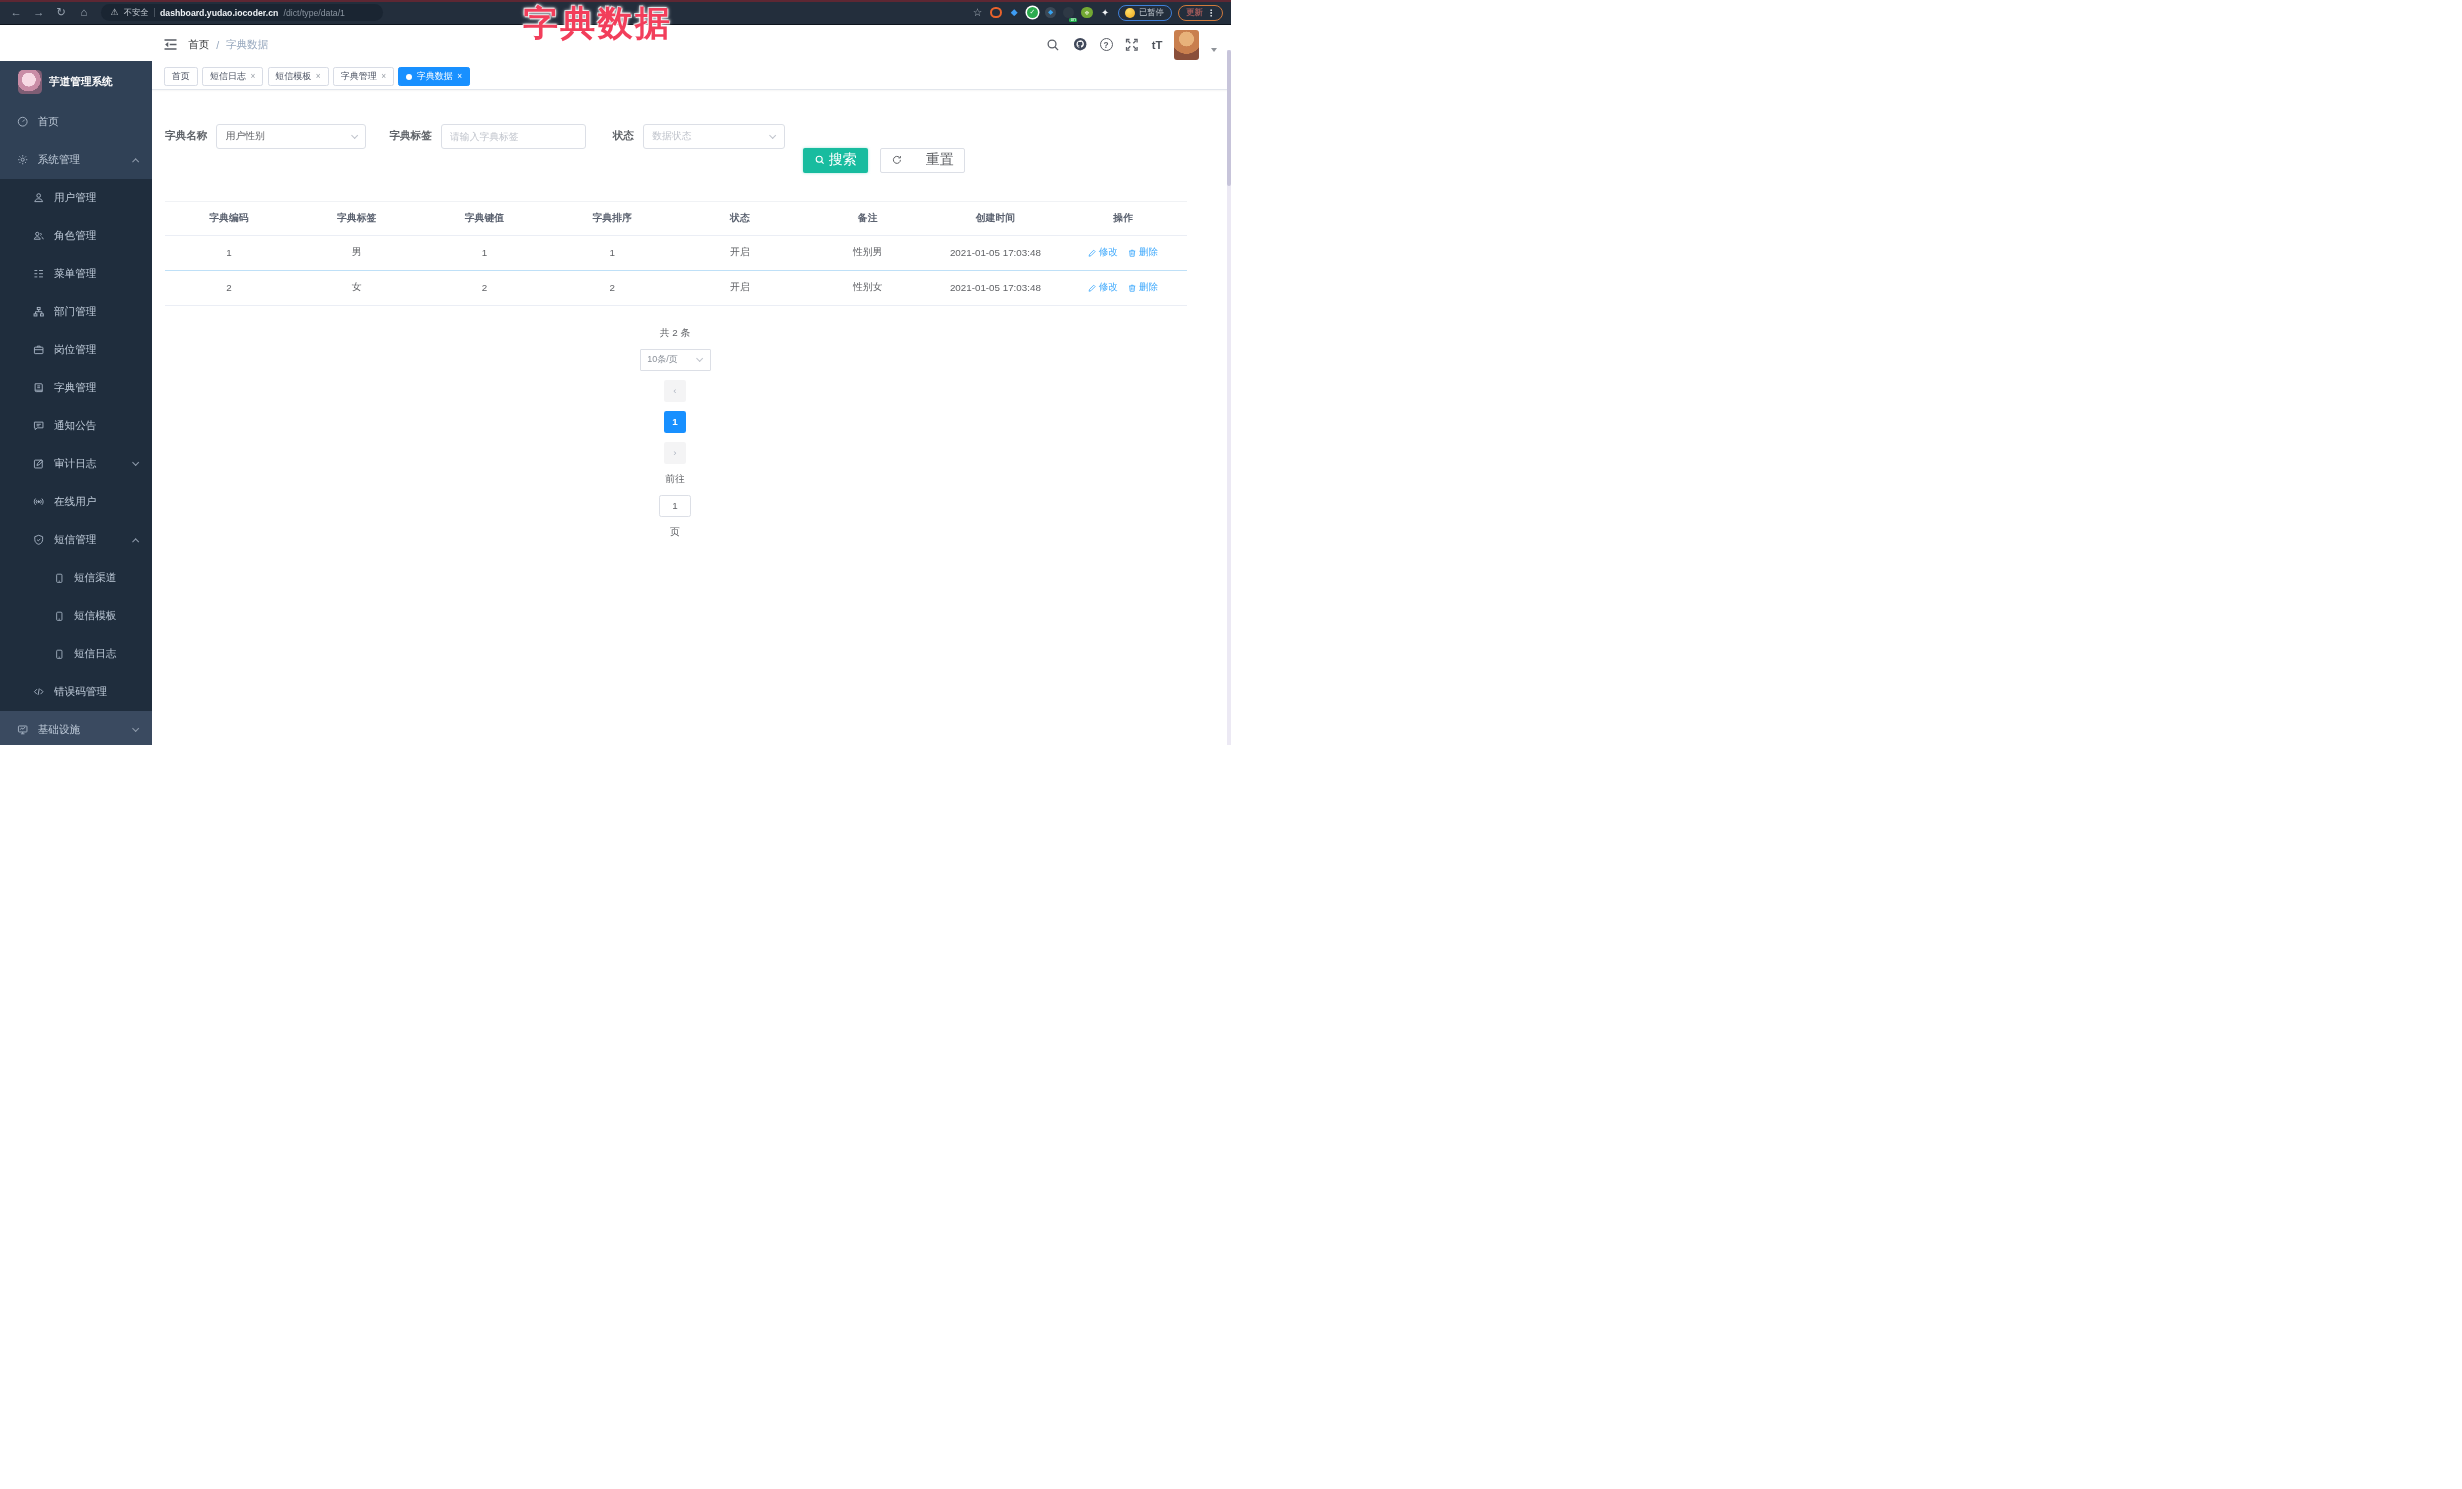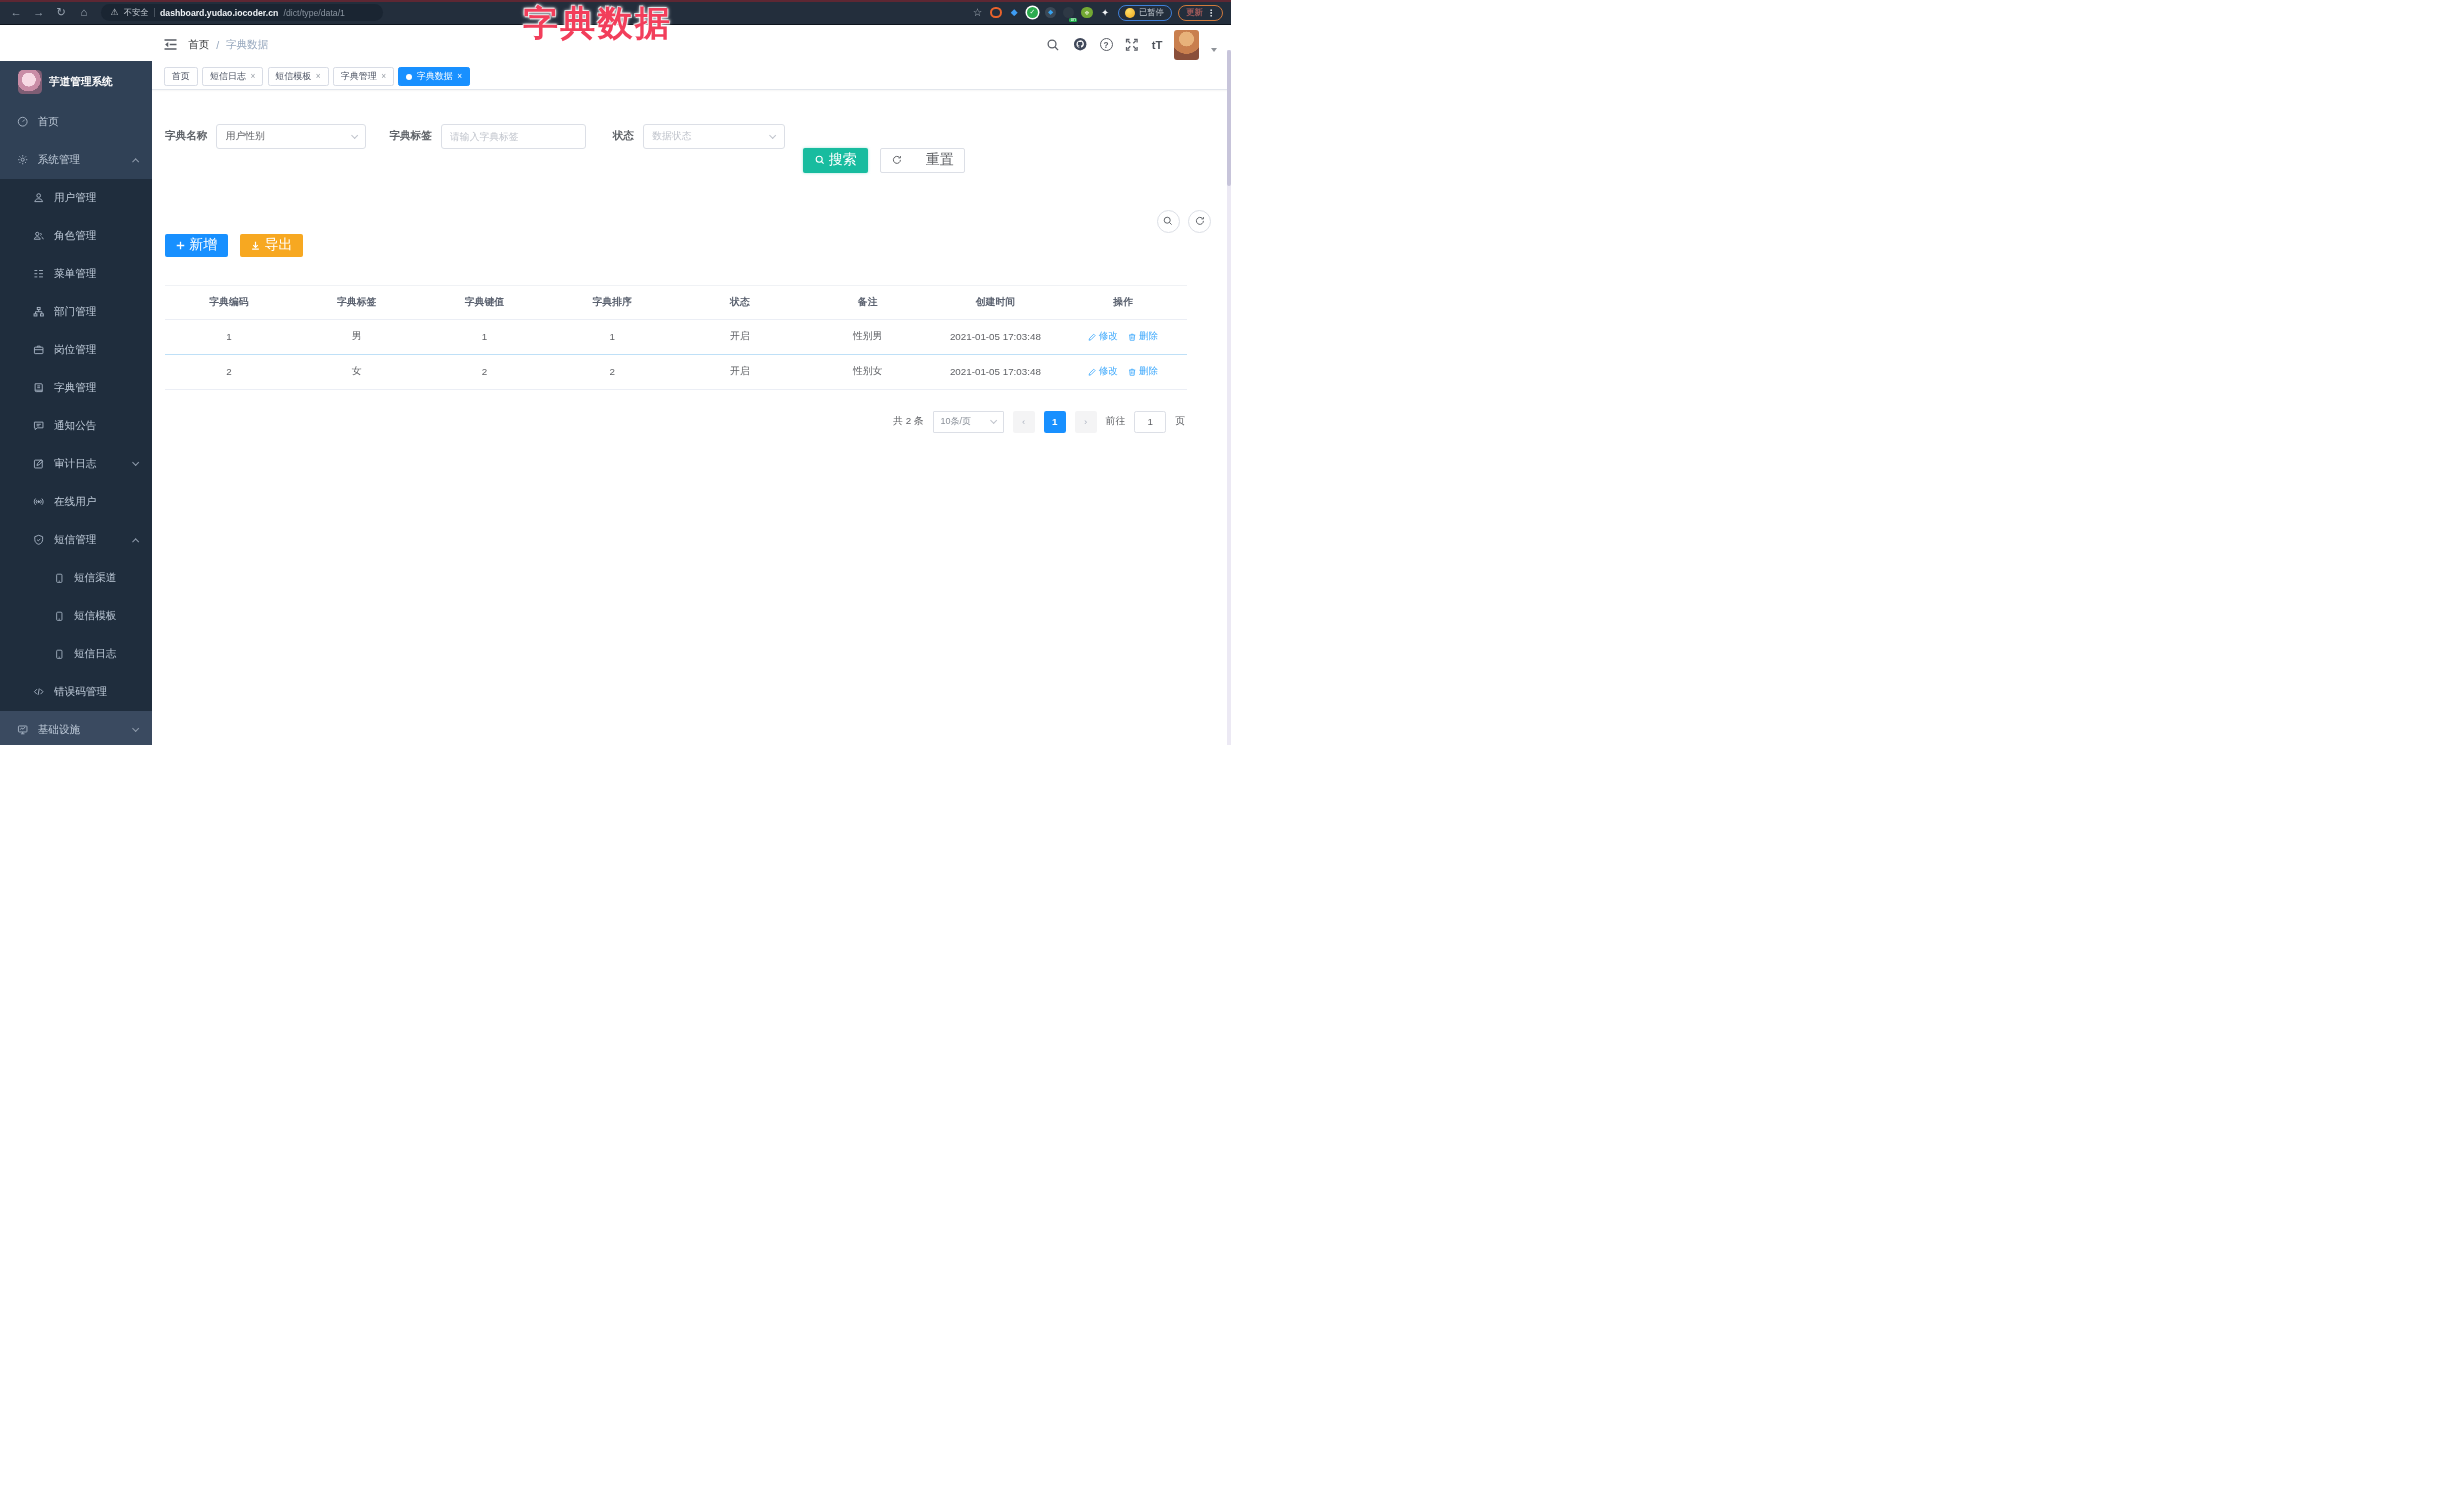--- a/index.html
+++ b/index.html
@@ -102,21 +102,21 @@
   .circle-btn { width:23px; height:23px; border-radius:50%; border:0.8px solid #dcdfe6; display:flex; align-items:center; justify-content:center; color:#5f6368; background:#fff; cursor:pointer; }
 
   .tablewrap { margin-top:28px; margin-right:21px; }
   table.grid { width:100%; border-collapse:collapse; table-layout:fixed; }
   .grid th { font-size:9.8px; color:#5b6270; font-weight:bold; height:34px; text-align:center; border-top:0.8px solid #f0f2f5; border-bottom:0.8px solid #ebeef5; background:#fff; }
   .grid td { font-size:9.8px; color:#606266; height:35px; text-align:center; }
   .grid tr.r1 td { border-bottom:0.8px solid #bfe0f7; }
   .grid tr.r2 td { border-bottom:0.8px solid #ebeef5; }
   .oplink { color:#3fa9fc; font-size:9.5px; display:inline-flex; align-items:center; gap:2.3px; margin:0 5.3px; cursor:pointer; }
 
-  .pager { display:flex; align-items:center; justify-content:flex-end; gap:9px; margin-top:21px; margin-right:23px; font-size:9.8px; color:#606266; }
+  .pager { display:flex; align-items:center; justify-content:flex-end; gap:9px; margin-top:21px; margin-right:23px; font-size:9.8px; color:#606266;flex-direction:column; }
   .psel { width:71px; height:22px; border:0.8px solid #dcdfe6; border-radius:1px; display:flex; align-items:center; justify-content:space-between; padding:0 6.8px; font-size:9px; color:#8a9099; }
   .pbtn { width:22px; height:22px; border-radius:2.3px; background:#f4f4f5; color:#aeb5c2; display:flex; align-items:center; justify-content:center; font-size:9.8px; cursor:pointer; }
   .pbtn.page { background:#1890ff; color:#fff; font-weight:bold; }
   .goto-input { width:32px; height:22px; border:0.8px solid #dcdfe6; border-radius:2.3px; text-align:center; font-size:9.8px; color:#606266; outline:none; font-family:inherit; }
 
   svg { display:block; }
 </style>
 </head>
 <body>
 
@@ -431,47 +431,20 @@
           <span>搜索</span>
         </span>
         <span class="btn reset" style="margin-left:12px;gap:24px;">
           <svg width="9.8" height="9.8" viewBox="0 0 14 14" fill="none" stroke="#606266" stroke-width="1.4">
               <path d="M12 7a5 5 0 1 1-1.5-3.6M12 1.5v2.7H9.3"></path>
             </svg>
           <span>重置</span>
         </span>
       </div>
 
-      <div class="toolbar-row">
-        <span class="btn add">
-          <svg width="9" height="9" viewBox="0 0 12 12" fill="none" stroke="#fff" stroke-width="1.7">
-              <path d="M6 1v10M1 6h10"></path>
-            </svg>
-          <span>新增</span>
-        </span>
-        <span class="btn export" style="margin-left:12px;">
-          <svg width="9" height="9" viewBox="0 0 12 12" fill="none" stroke="#fff" stroke-width="1.6">
-              <path d="M6 1v7M3 5.5L6 8.5 9 5.5M1.5 10.8h9"></path>
-            </svg>
-          <span>导出</span>
-        </span>
-        <span class="tool-circles">
-          <span class="circle-btn">
-            <svg width="9.8" height="9.8" viewBox="0 0 14 14" fill="none" stroke="#5f6368" stroke-width="1.4">
-                <circle cx="6" cy="6" r="4.3"></circle>
-                <path d="M9.3 9.3l3 3"></path>
-              </svg>
-          </span>
-          <span class="circle-btn">
-            <svg width="9.8" height="9.8" viewBox="0 0 14 14" fill="none" stroke="#5f6368" stroke-width="1.4">
-                <path d="M12 7a5 5 0 1 1-1.5-3.6M12 1.5v2.7H9.3"></path>
-              </svg>
-          </span>
-        </span>
-      </div>
 
       <div class="tablewrap">
         <table class="grid">
           <thead>
             <tr>
               <th>字典编码</th>
               <th>字典标签</th>
               <th>字典键值</th>
               <th>字典排序</th>
               <th>状态</th>

